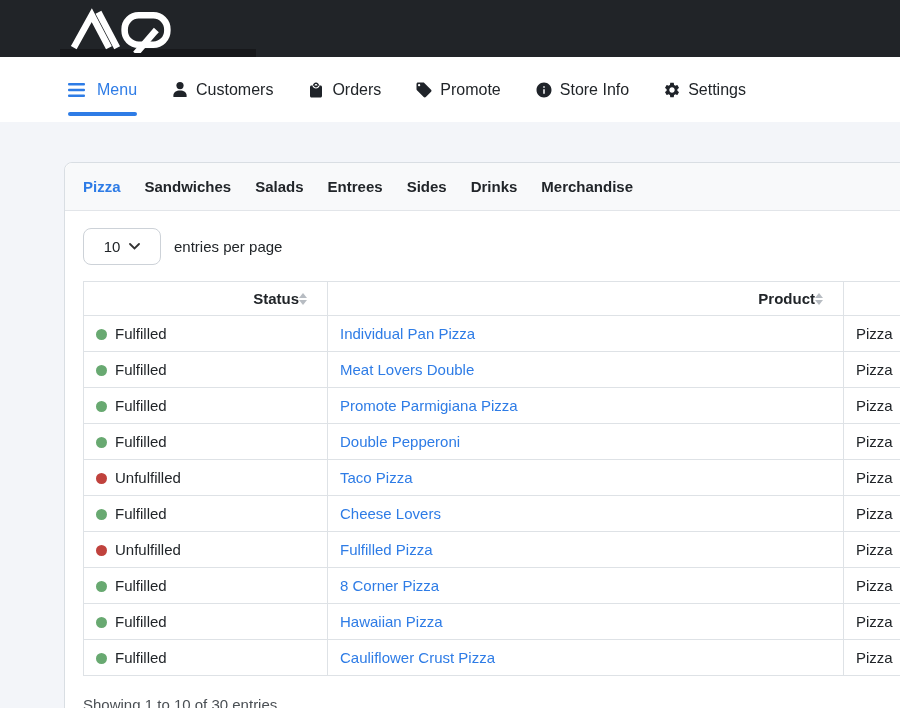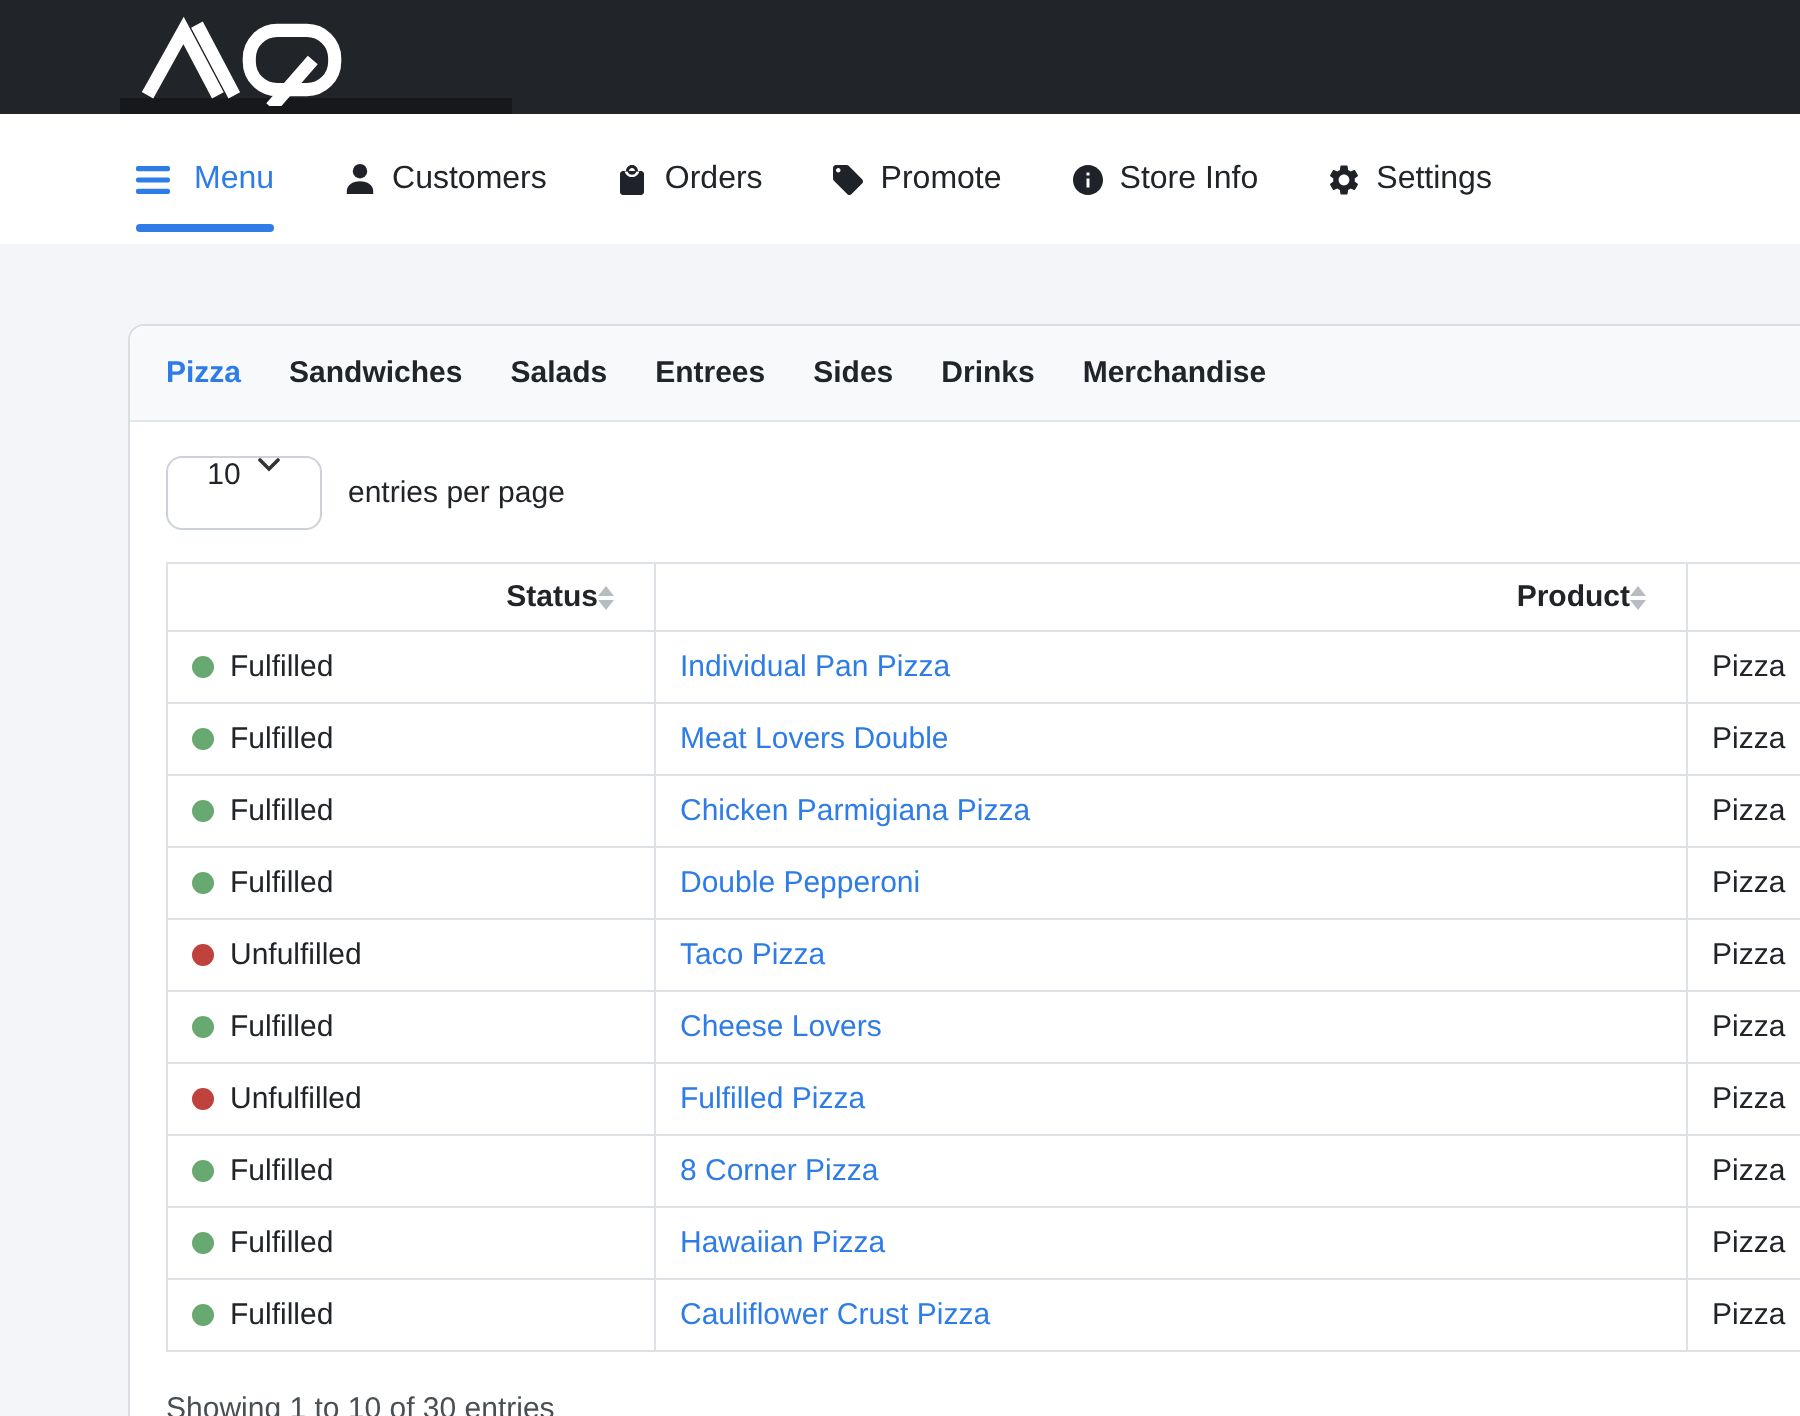--- a/index.html
+++ b/index.html
@@ -27,21 +27,21 @@
   .main{padding:40px 0 0 64px;}
   .card{width:880px;min-height:610px;background:#fff;border:1px solid #d9dee3;border-radius:8px;}
   .tabbar{height:48px;background:var(--headerbg);border-bottom:1px solid #e2e5e9;border-radius:8px 8px 0 0;
           display:flex;align-items:center;gap:24px;padding-left:18px;}
   .tab{font-size:15px;font-weight:700;color:var(--text);cursor:pointer;}
   .tab.active{color:var(--accent);}
 
   .card-body{padding:17px 18px;}
   .controls{display:flex;align-items:center;gap:13px;}
   .select{width:78px;height:37px;border:1px solid #cdd2d8;border-radius:8px;background:#fff;
-          display:flex;align-items:flex-start;justify-content:center;gap:9px;font-size:15px;cursor:pointer;}
+          display:flex;align-items:center;justify-content:center;gap:9px;font-size:15px;cursor:pointer;}
   .entries-label{font-size:15px;}
 
   table{border-collapse:collapse;margin-top:16px;width:930px;table-layout:fixed;}
   th,td{border:1px solid var(--border);font-size:15px;text-align:left;vertical-align:middle;}
   th{font-weight:700;padding:8px 12px;}
   td{padding:7px 12px;line-height:21px;}
   .th-flex{display:flex;align-items:center;justify-content:flex-end;}
   .sort{display:inline-flex;flex-direction:column;gap:2px;margin-right:8px;}
   .sort i{width:0;height:0;border-left:4px solid transparent;border-right:4px solid transparent;}
   .sort .up{border-bottom:5px solid #b7bcc2;}
@@ -175,21 +175,21 @@
             <td><a class="plink">Individual Pan Pizza</a></td>
             <td>Pizza</td>
           </tr>
           <tr>
             <td><span class="dot dot-green"></span><span>Fulfilled</span></td>
             <td><a class="plink">Meat Lovers Double</a></td>
             <td>Pizza</td>
           </tr>
           <tr>
             <td><span class="dot dot-green"></span><span>Fulfilled</span></td>
-            <td><a class="plink">Chicken Parmigiana Pizza</a></td>
+            <td><a class="plink">Promote Parmigiana Pizza</a></td>
             <td>Pizza</td>
           </tr>
           <tr>
             <td><span class="dot dot-green"></span><span>Fulfilled</span></td>
             <td><a class="plink">Double Pepperoni</a></td>
             <td>Pizza</td>
           </tr>
           <tr>
             <td><span class="dot dot-red"></span><span>Unfulfilled</span></td>
             <td><a class="plink">Taco Pizza</a></td>

